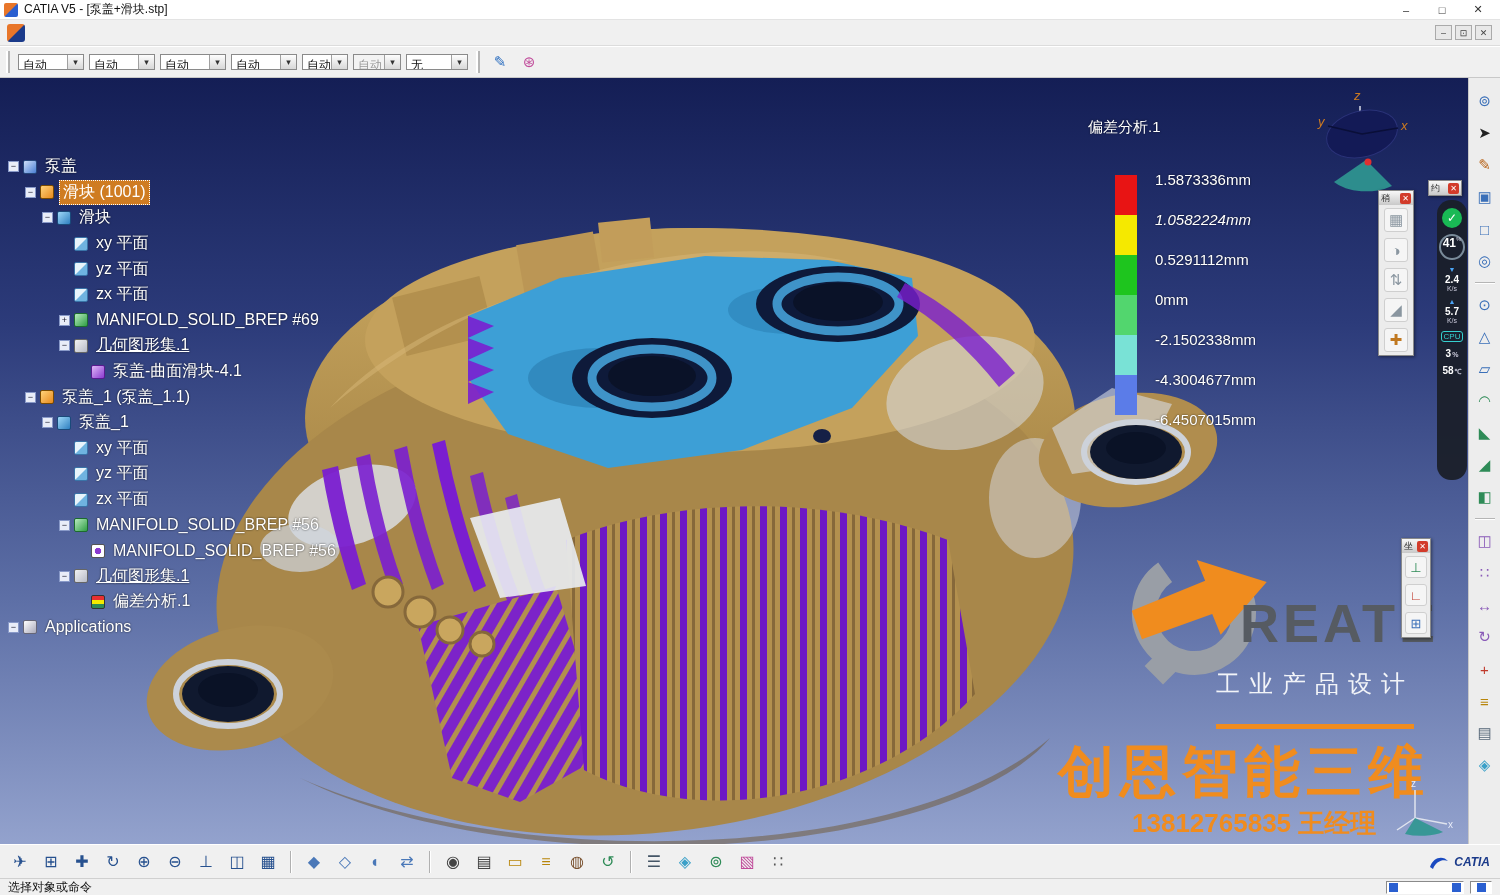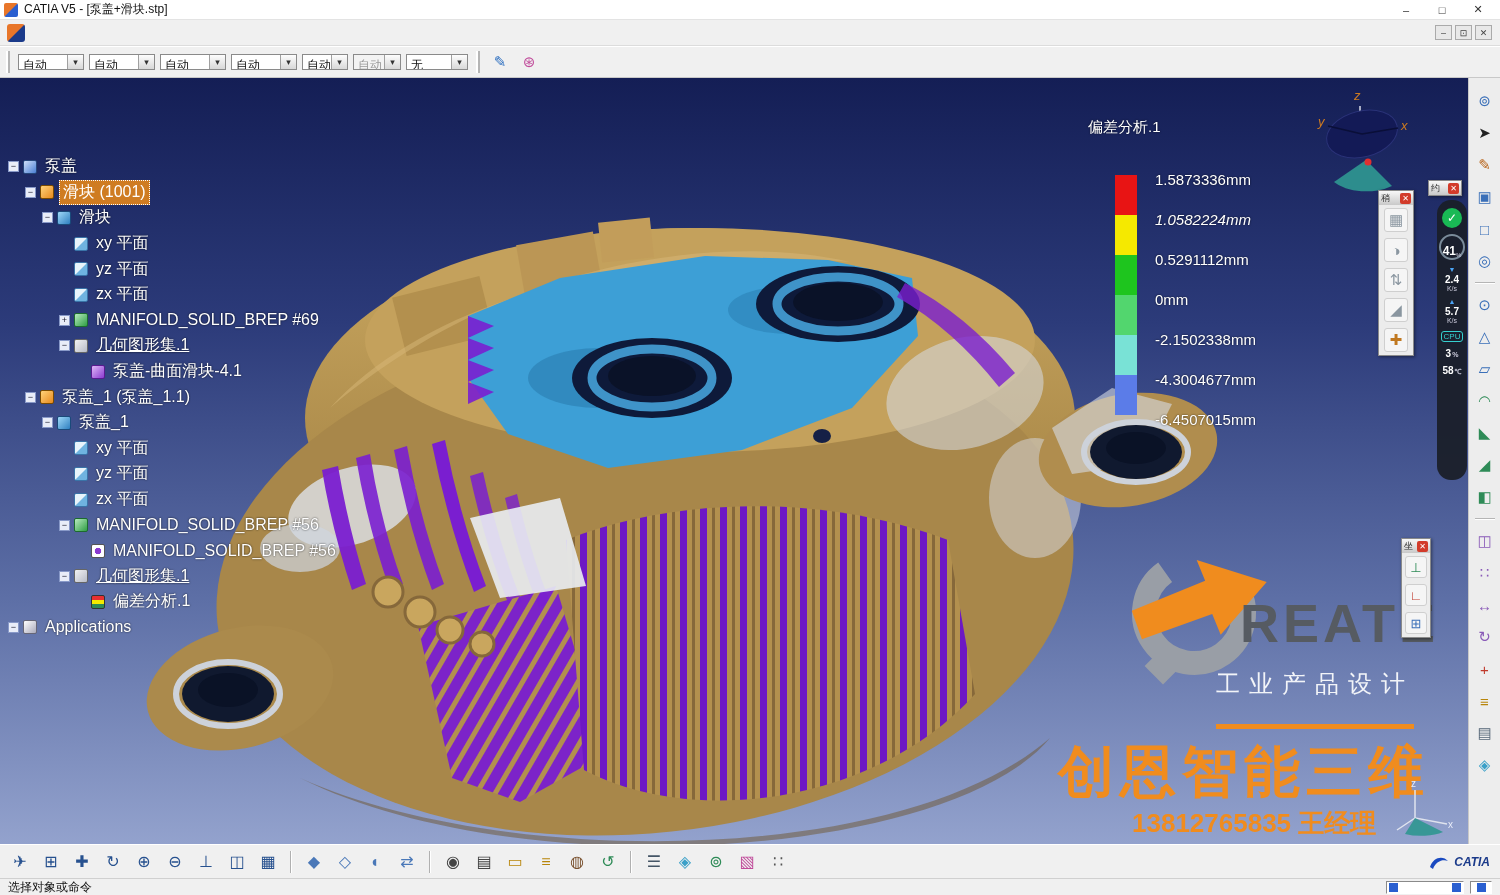--- a/index.html
+++ b/index.html
@@ -83,21 +83,21 @@
   .pal-close{width:11px;height:11px;background:#d23b2a;color:#fff;font-size:8px;line-height:11px;text-align:center;border-radius:2px;}
   .pal-icon{width:24px;height:24px;margin:3px 0;display:flex;align-items:center;justify-content:center;font-size:15px;background:#f5f5f5;border:1px solid #cfcfcf;border-radius:3px;}
   .palette-0{left:1378px;top:112px;width:36px;}
   .palette-1{left:1428px;top:102px;width:34px;}
   .palette-2{left:1401px;top:460px;width:30px;}
   .palette-2 .pal-icon{width:22px;height:22px;font-size:13px;}
 
   
   #monitor{position:absolute;left:1437px;top:122px;width:30px;height:280px;background:rgba(26,30,40,.93);border-radius:14px;display:flex;flex-direction:column;align-items:center;padding-top:8px;gap:6px;color:#fff;z-index:7;}
   .mon-check{width:20px;height:20px;border-radius:50%;background:#19b955;color:#fff;font-size:12px;display:flex;align-items:center;justify-content:center;}
-  .mon-pct-wrap{width:26px;height:26px;border:2px solid #7a8b9a;border-radius:50%;display:flex;align-items:flex-end;justify-content:center;}
+  .mon-pct-wrap{width:26px;height:26px;border:2px solid #7a8b9a;border-radius:50%;display:flex;align-items:flex-start;justify-content:center;}
   .mon-pct{font-size:12px;font-weight:bold;}
   .mon-pct-unit{font-size:6px;color:#ccd;}
   .mon-net{display:flex;flex-direction:column;align-items:center;line-height:1.1;}
   .mon-arrow{color:#4aa3f5;font-size:7px;}
   .mon-val{font-size:10px;font-weight:bold;}
   .mon-unit{font-size:7px;color:#ccd;}
   .mon-cpu{font-size:8px;color:#35d0d0;border:1px solid #35d0d0;border-radius:3px;padding:0 2px;}
   .mon-row{display:flex;align-items:baseline;gap:1px;font-size:10px;font-weight:bold;}
 
   

